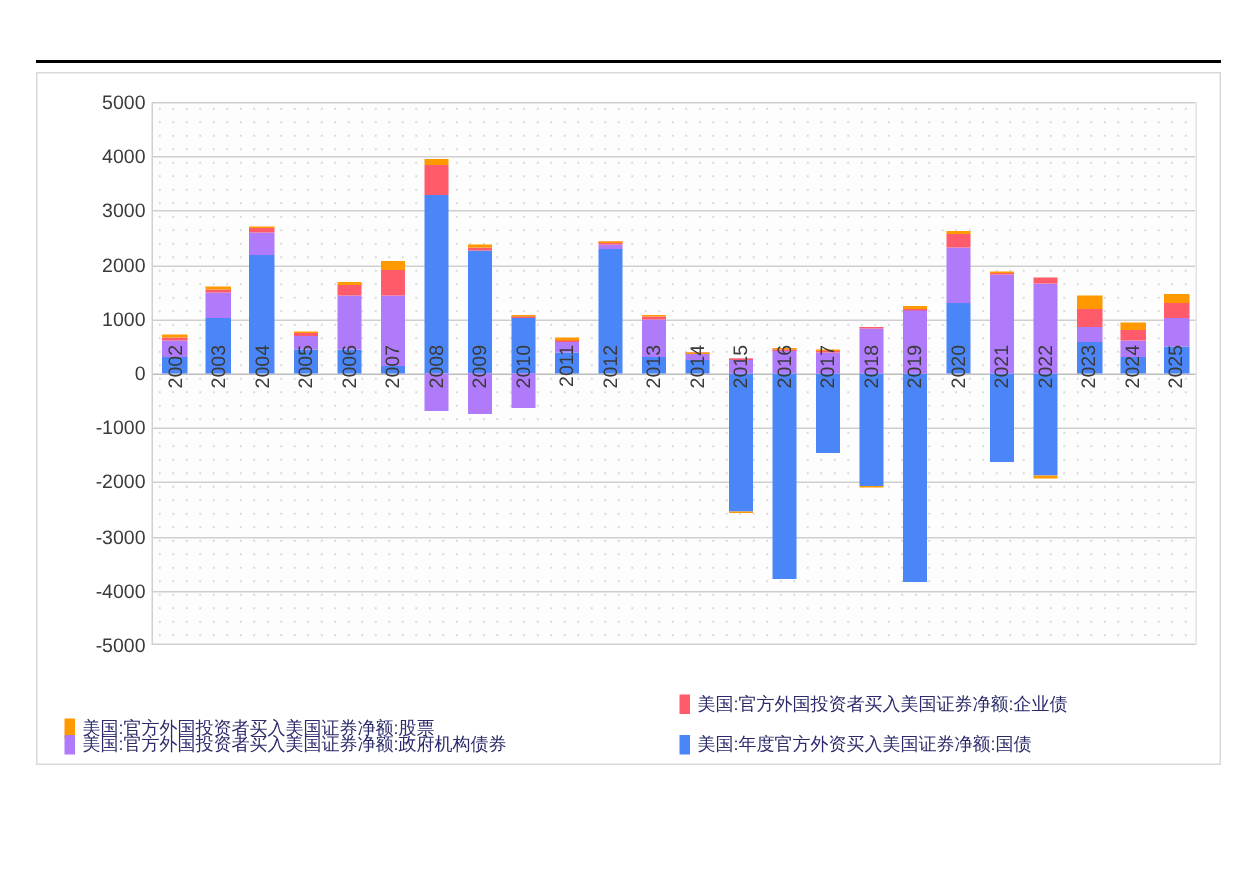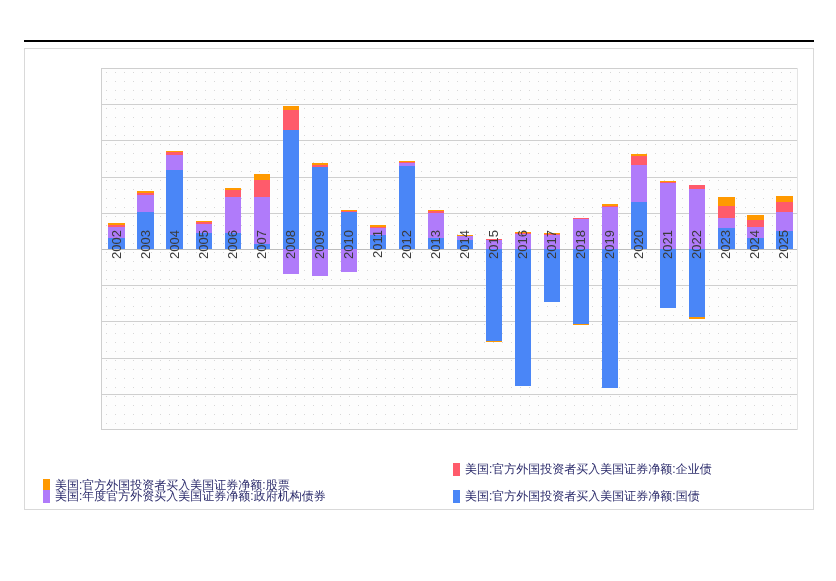--- a/index.html
+++ b/index.html
@@ -100,20 +100,33 @@
 </head>
 <body>
 
 <div id="page">
 
   <div class="title-rule"></div>
 
   <div class="chart-frame">
 
     <div class="plot-wrap">
+      <div class="ylabels" id="ylabels">
+          <div class="ylab" style="top: 19px;">5000</div>
+          <div class="ylab" style="top: 55.2px;">4000</div>
+          <div class="ylab" style="top: 91.4px;">3000</div>
+          <div class="ylab" style="top: 127.6px;">2000</div>
+          <div class="ylab" style="top: 163.8px;">1000</div>
+          <div class="ylab" style="top: 200px;">0</div>
+          <div class="ylab" style="top: 236.2px;">-1000</div>
+          <div class="ylab" style="top: 272.4px;">-2000</div>
+          <div class="ylab" style="top: 308.6px;">-3000</div>
+          <div class="ylab" style="top: 344.8px;">-4000</div>
+          <div class="ylab" style="top: 381px;">-5000</div>
+        </div>
       <div class="plot" id="plot">
         <div class="plot-border-top"></div>
         <div class="plot-border-bottom"></div>
         <div id="grid">
             <div class="gridline" style="top: 36.2px;"></div>
             <div class="gridline" style="top: 72.4px;"></div>
             <div class="gridline" style="top: 108.6px;"></div>
             <div class="gridline" style="top: 144.8px;"></div>
             <div class="gridline zero" style="top: 181px;"></div>
             <div class="gridline" style="top: 217.2px;"></div>
@@ -300,22 +313,22 @@
         <div class="legend-item" style="left: 18px; top: 24px;">
           <span class="lmark" style="background: rgb(255, 153, 0);"></span>
           <span class="ltext">美国:官方外国投资者买入美国证券净额:股票</span>
         </div>
         <div class="legend-item" style="left: 428px; top: 8px;">
           <span class="lmark" style="background: rgb(255, 91, 107);"></span>
           <span class="ltext">美国:官方外国投资者买入美国证券净额:企业债</span>
         </div>
         <div class="legend-item" style="left: 18px; top: 35px;">
           <span class="lmark" style="background: rgb(176, 123, 250);"></span>
-          <span class="ltext">美国:年度官方外资买入美国证券净额:政府机构债券</span>
+          <span class="ltext">美国:官方外国投资者买入美国证券净额:政府机构债券</span>
         </div>
         <div class="legend-item" style="left: 428px; top: 35px;">
           <span class="lmark" style="background: rgb(74, 134, 247);"></span>
-          <span class="ltext">美国:官方外国投资者买入美国证券净额:国债</span>
+          <span class="ltext">美国:年度官方外资买入美国证券净额:国债</span>
         </div>
       </div>
   </div>
 
 </div>
 
 </body></html>

